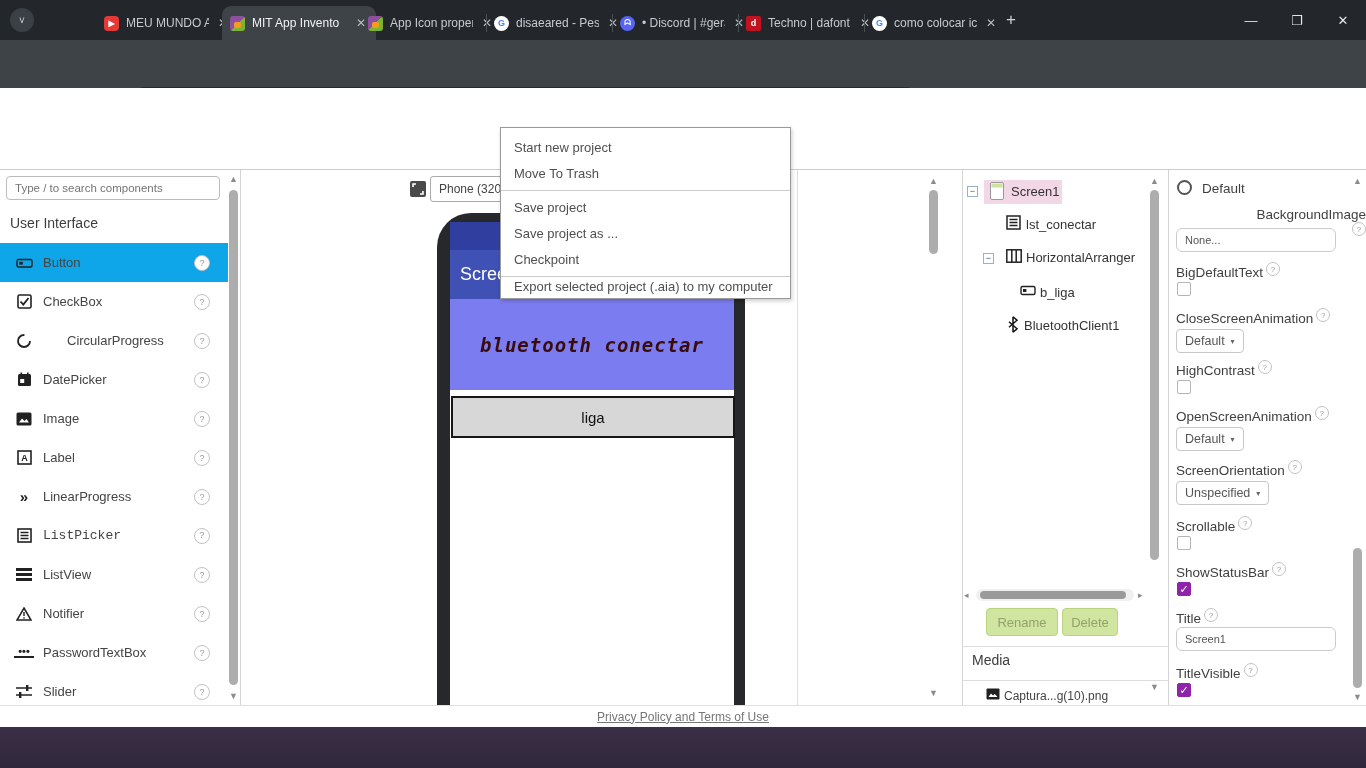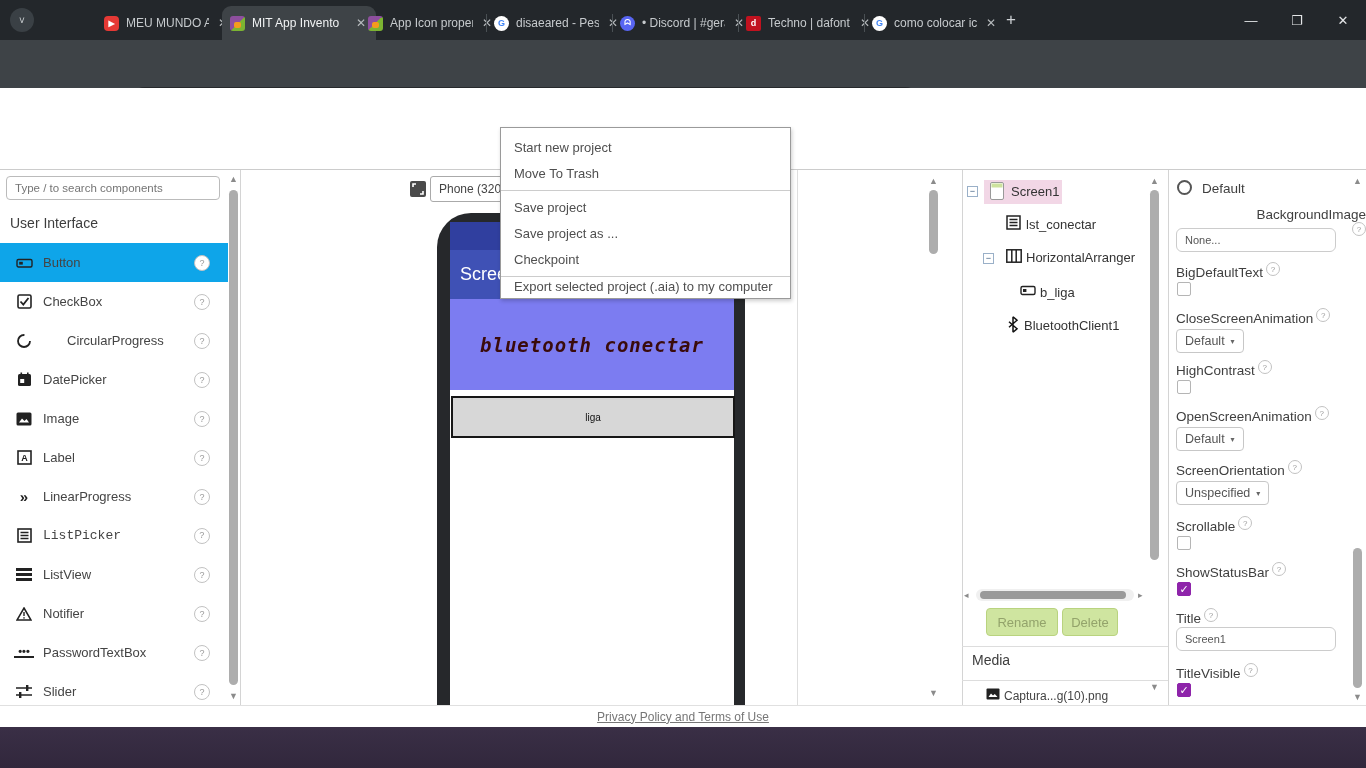--- a/index.html
+++ b/index.html
@@ -77,21 +77,21 @@
   #devsel{position:absolute;left:430px;top:6px;height:26px;width:150px;border:1px solid #aaa;border-radius:3px;
           background:#fff;font-size:12px;color:#444;display:flex;align-items:center;padding:0 8px;box-sizing:border-box;}
   #phone{position:absolute;left:437px;top:43px;width:308px;height:492px;background:#26282b;border-radius:34px 34px 0 0;}
   #pscreen{position:absolute;left:450px;top:52px;width:284px;height:483px;background:#ffffff;}
   #statusbar{position:absolute;left:0;top:0;width:284px;height:28px;background:#303f9f;}
   #ptitlebar{position:absolute;left:0;top:28px;width:284px;height:49px;background:#3f51b5;color:#fff;
              font-size:18px;display:flex;align-items:center;padding-left:10px;box-sizing:border-box;}
   #btlabel{position:absolute;left:0;top:77px;width:284px;height:91px;background:#7c7cf1;display:flex;align-items:center;justify-content:center;
            font-family:"DejaVu Sans Mono",monospace;font-weight:bold;font-style:italic;font-size:19px;color:#3a0b0b;letter-spacing:1px;}
   #ligabtn{position:absolute;left:1px;top:174px;width:280px;height:38px;background:#d7d7d7;border:2px solid #161616;
-           display:flex;align-items:center;justify-content:center;font-size:10px;color:#111;}
+           display:flex;align-items:center;justify-content:center;font-size:15px;color:#111;}
   
   .treelbl{position:absolute;font-size:13px;color:#333;}
   .collapse{position:absolute;width:11px;height:11px;border:1px solid #9ab0c8;background:#fff;color:#33557a;
             font-size:9px;line-height:9px;text-align:center;box-sizing:border-box;}
   #hl-screen1{position:absolute;left:984px;top:10px;width:78px;height:24px;background:#f2d7e6;}
   .grn-btn{position:absolute;top:438px;height:28px;background:#cfe5a0;border:1px solid #b9d37f;border-radius:4px;
            color:#93a36b;font-size:13px;display:flex;align-items:center;justify-content:center;box-sizing:border-box;}
   .hline-comp{position:absolute;left:962px;width:206px;height:1px;background:#ddd;}
   
   .plabel{position:absolute;font-size:13.5px;color:#3f3f3f;}

